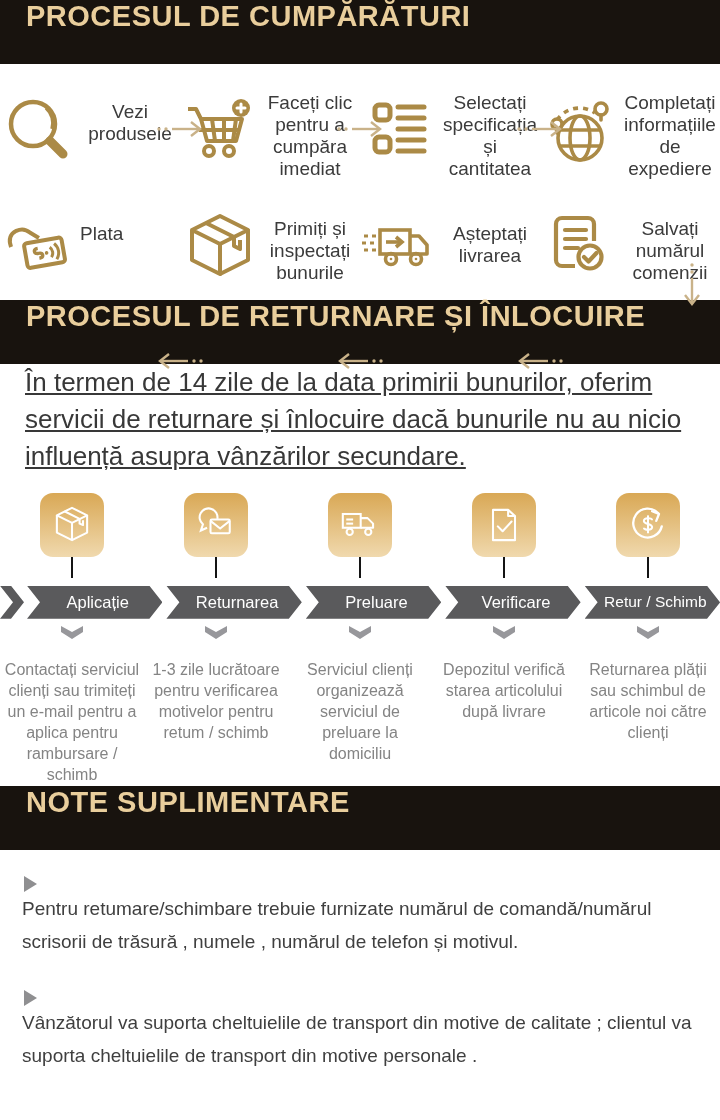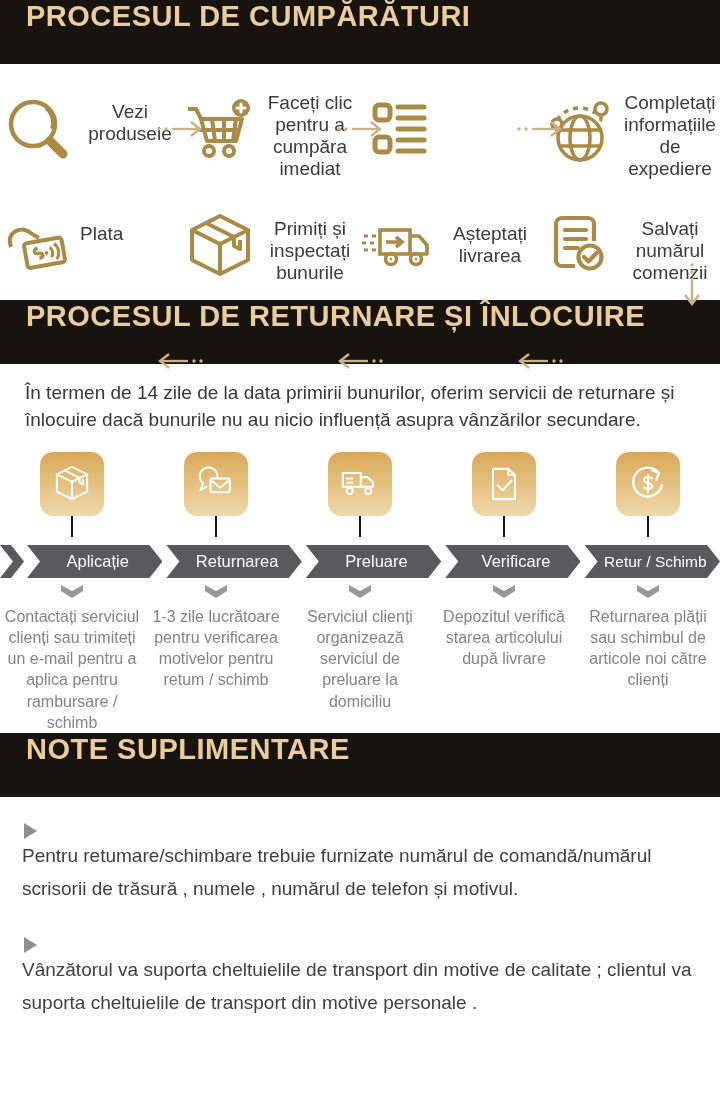--- a/index.html
+++ b/index.html
@@ -32,21 +32,21 @@
   }
   .row2{margin-top:26px;}
   .row2 .shop-label{min-height:56px;}
   .h-arrow{position:absolute;}
   .h-arrow.a1{top:56px;}
   .h-arrow.a2{top:288px;}
   .p1{left:156px;} .p2{left:336px;} .p3{left:516px;}
   .down-arrow{position:absolute;right:18px;top:198px;}
   
   .ret-intro{
-    padding:16px 24px 10px 25px;font-size:19px;line-height:1.42;color:#383838;
+    padding:0 24px 10px 25px;font-size:26px;line-height:1.42;color:#383838;text-decoration:underline;
   }
   .ret-cols{display:flex;margin-top:8px;}
   .ret-col{width:144px;display:flex;flex-direction:column;align-items:center;}
   .ret-square{
     width:64px;height:64px;border-radius:13px;
     background:linear-gradient(180deg,#d9a855 0%,#f0d9ae 100%);
     display:flex;align-items:center;justify-content:center;
   }
   .ret-line{width:2px;height:21px;background:#141414;}
   .banner-row{display:flex;align-items:center;height:33px;margin-top:8px;}
@@ -56,21 +56,21 @@
   }
   .banner{
     flex:1;height:33px;background:var(--banner);margin-right:4px;
     clip-path:polygon(0 0,calc(100% - 13px) 0,100% 50%,calc(100% - 13px) 100%,0 100%,13px 50%);
     color:#fff;font-size:16.5px;display:flex;align-items:center;justify-content:center;
     padding-left:6px;
   }
   .banner:last-child{margin-right:0;font-size:15.5px;}
   .chev-row{display:flex;margin-top:7px;}
   .chev-cell{width:144px;display:flex;justify-content:center;}
-  .desc-row{display:flex;margin-top:8px;}
+  .desc-row{display:flex;margin-top:20px;}
   .ret-desc{
     width:144px;padding:0 3px;text-align:center;
     font-size:16px;line-height:1.32;color:var(--gray);
   }
   
   .notes{padding:20px 22px 0 22px;}
   .note-item{display:flex;margin-bottom:26px;flex-direction:column;}
   .note-bullet{
     flex:none;width:0;height:0;margin:6px 12px 0 2px;
     border-left:13px solid #8f8f91;border-top:8px solid transparent;border-bottom:8px solid transparent;
@@ -121,20 +121,21 @@
         <svg width="80" height="80" viewBox="0 0 80 80" fill="none" stroke="#ab8a46" stroke-width="5" stroke-linecap="round">
           <rect x="15" y="12" width="15" height="15" rx="4"></rect>
           <rect x="15" y="44" width="15" height="15" rx="4"></rect>
           <line x1="38" y1="14" x2="64" y2="14"></line>
           <line x1="38" y1="25" x2="64" y2="25"></line>
           <line x1="38" y1="36" x2="64" y2="36"></line>
           <line x1="38" y1="47" x2="64" y2="47"></line>
           <line x1="38" y1="58" x2="64" y2="58"></line>
         </svg>
       </div>
+      <div class="shop-label">Selectați specificația și cantitatea</div>
     </div>
     <div class="shop-step">
       <div class="shop-icon">
         <svg width="80" height="80" viewBox="0 0 80 80" fill="none" stroke="#ab8a46" stroke-width="3.6">
           <circle cx="40" cy="45" r="22"></circle>
           <ellipse cx="40" cy="45" rx="10" ry="22"></ellipse>
           <line x1="20" y1="37" x2="60" y2="37"></line>
           <line x1="20" y1="53" x2="60" y2="53"></line>
           <path d="M17 27 A27 27 0 0 1 55 20" stroke-dasharray="5 5"></path>
           <circle cx="61" cy="16" r="6"></circle>

